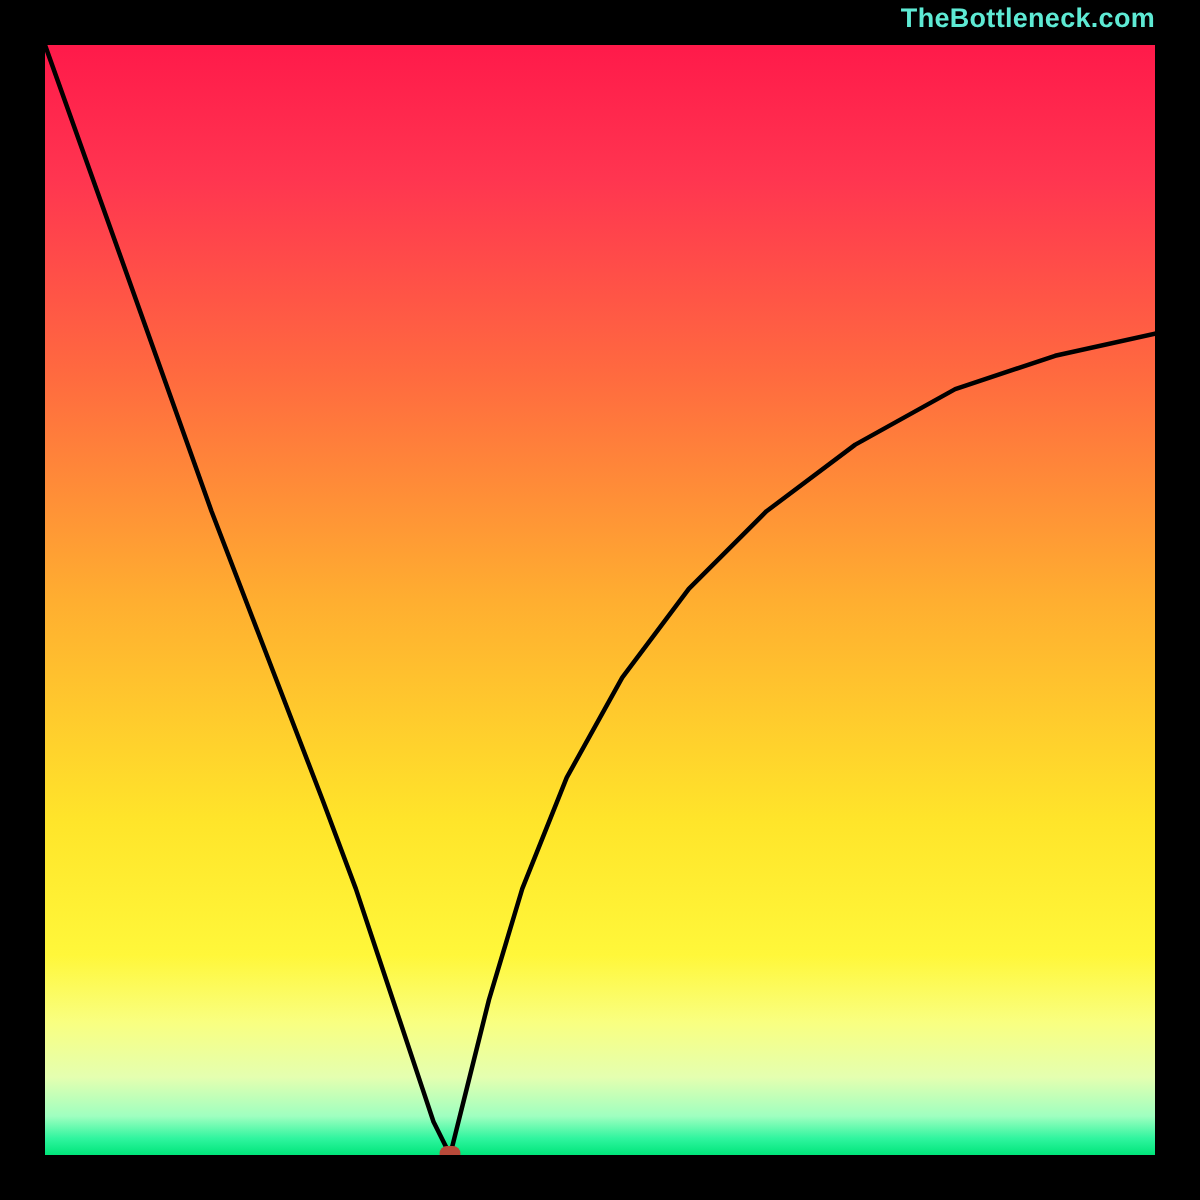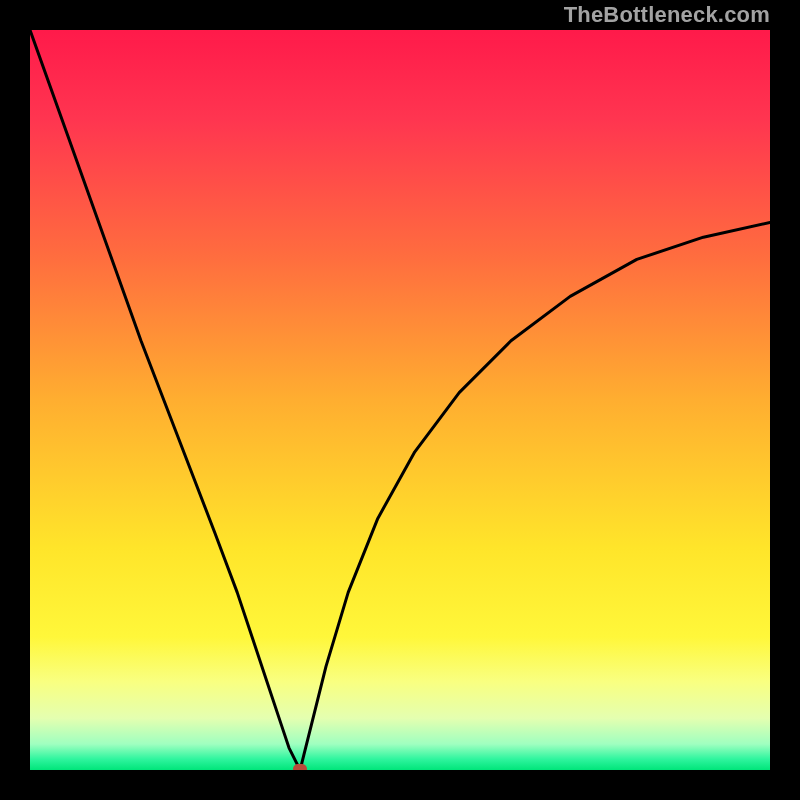--- a/index.html
+++ b/index.html
@@ -31,23 +31,23 @@
     left: 0;
     top: 0;
     width: 100%;
     height: 100%;
   }
   .watermark {
     position: absolute;
     top: 2px;
     right: 30px;
     font-family: Arial, Helvetica, sans-serif;
-    font-size: 22px;
+    font-size: 18px;
     font-weight: bold;
-    color: #a3a3a3;
+    color: #5eead4;
     letter-spacing: 0.2px;
   }
   svg.curve {
     position: absolute;
     left: 0;
     top: 0;
     width: 100%;
     height: 100%;
   }
   .marker {

